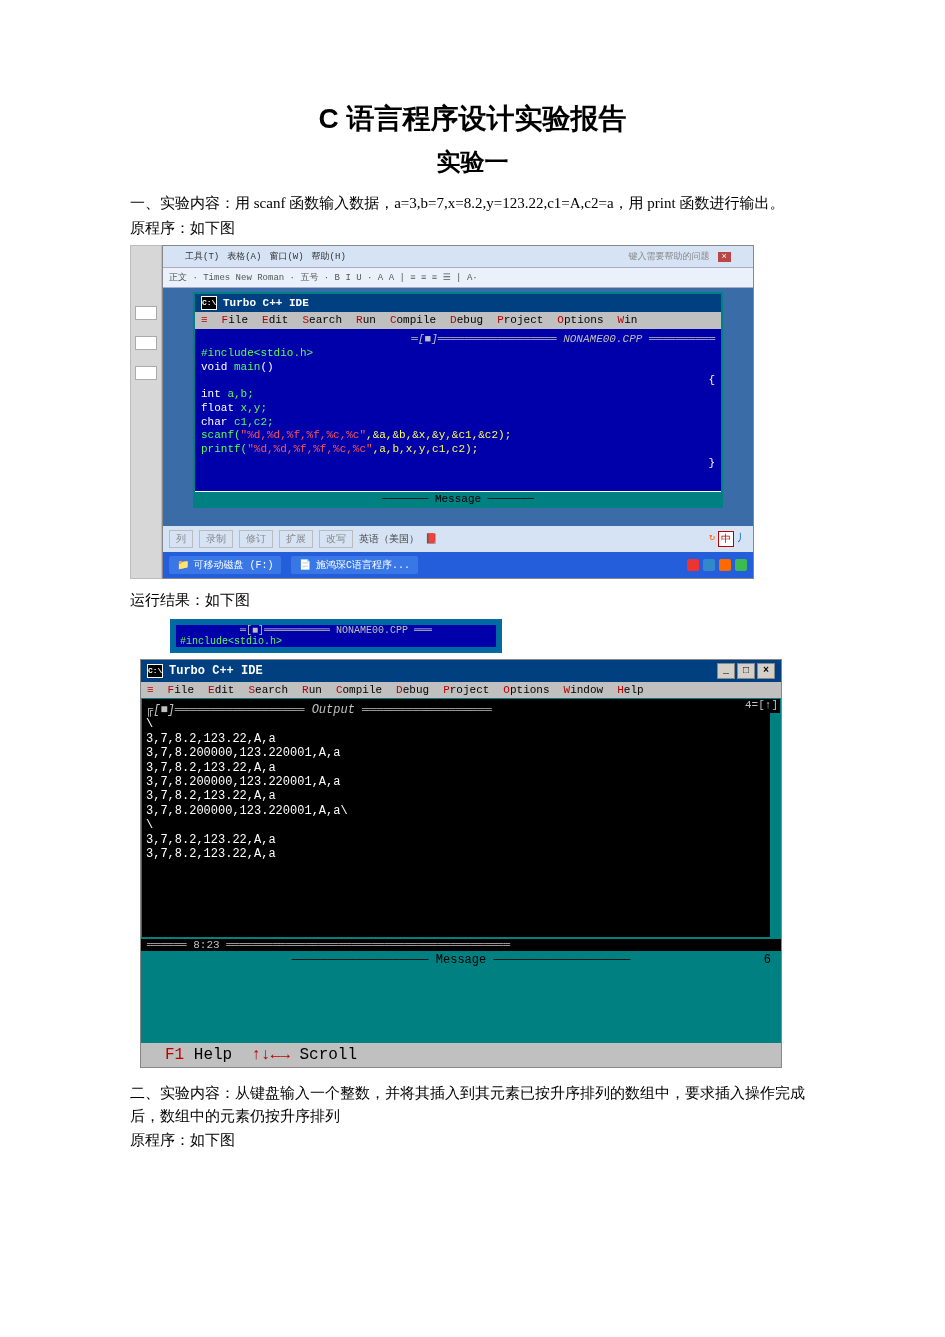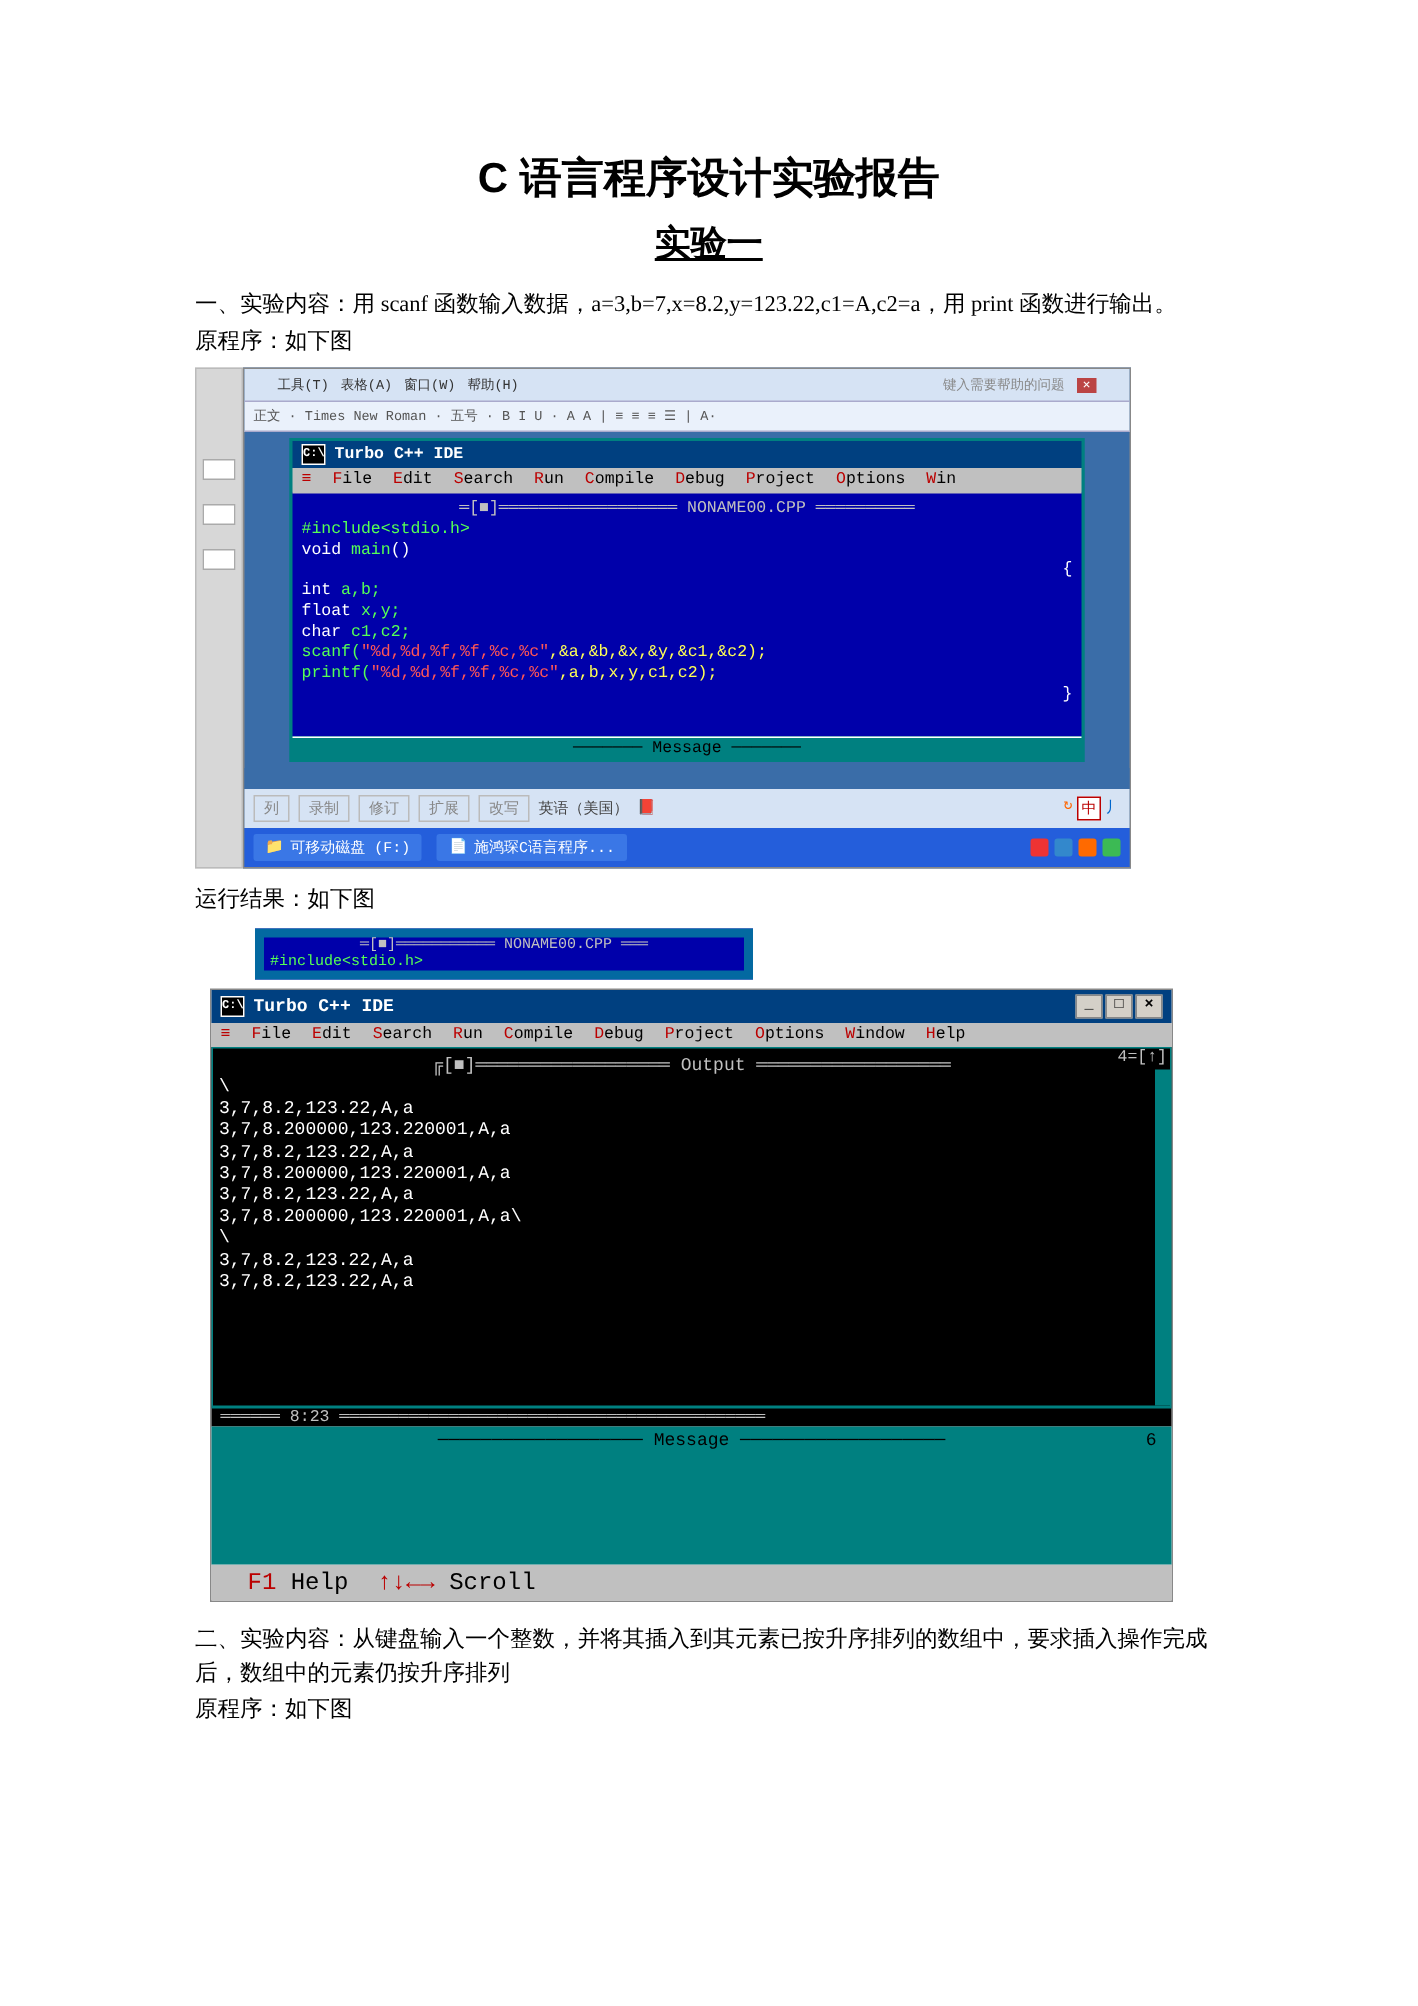--- a/index.html
+++ b/index.html
@@ -19,21 +19,20 @@
   text-align: center;
   margin: 0 0 8px 0;
   font-weight: bold;
 }
 h2.subtitle {
   font-family: "SimHei", "黑体", sans-serif;
   font-size: 24px;
   text-align: center;
   margin: 0 0 14px 0;
   font-weight: bold;
-  text-decoration: underline;
 }
 p.body {
   font-size: 15px;
   line-height: 1.5;
   margin: 2px 0;
 }
 .screenshot-wrap { margin: 6px 0 10px 0; }
 
 
 .scr1 {
@@ -100,21 +99,22 @@
   background: #0000aa;
   color: #fff;
   padding: 4px 6px 20px 6px;
   font-size: 11px;
   line-height: 1.25;
   min-height: 120px;
   border-top: 1px double #c0c0c0;
 }
 .scr1 .tc-editor .fname {
   color: #c0c0c0;
-  text-align: center;
+  text-align: right;
+  font-style: italic;
 }
 .scr1 .code-line { white-space: pre; }
 .kw-gr { color: #55ff55; }
 .kw-wh { color: #ffffff; text-align: right; }
 .kw-yl { color: #ffff55; }
 .kw-rd { color: #ff5555; }
 .scr1 .status-pos {
   color: #c0c0c0;
   padding: 0 6px;
   font-size: 11px;
@@ -203,21 +203,22 @@
   background: #000;
   color: #fff;
   padding: 4px;
   line-height: 1.2;
   min-height: 230px;
   border: 1px solid #008080;
   position: relative;
 }
 .scr2 .outpane .outtitle {
   color: #c0c0c0;
-  text-align: center;
+  text-align: left;
+  font-style: italic;
 }
 .scr2 .outpane .scrollbar-r {
   position: absolute;
   right: 0; top: 14px; bottom: 0;
   width: 10px;
   background: #008080;
 }
 .scr2 .outpane .right-badge {
   position: absolute;
   top: 0; right: 2px;

